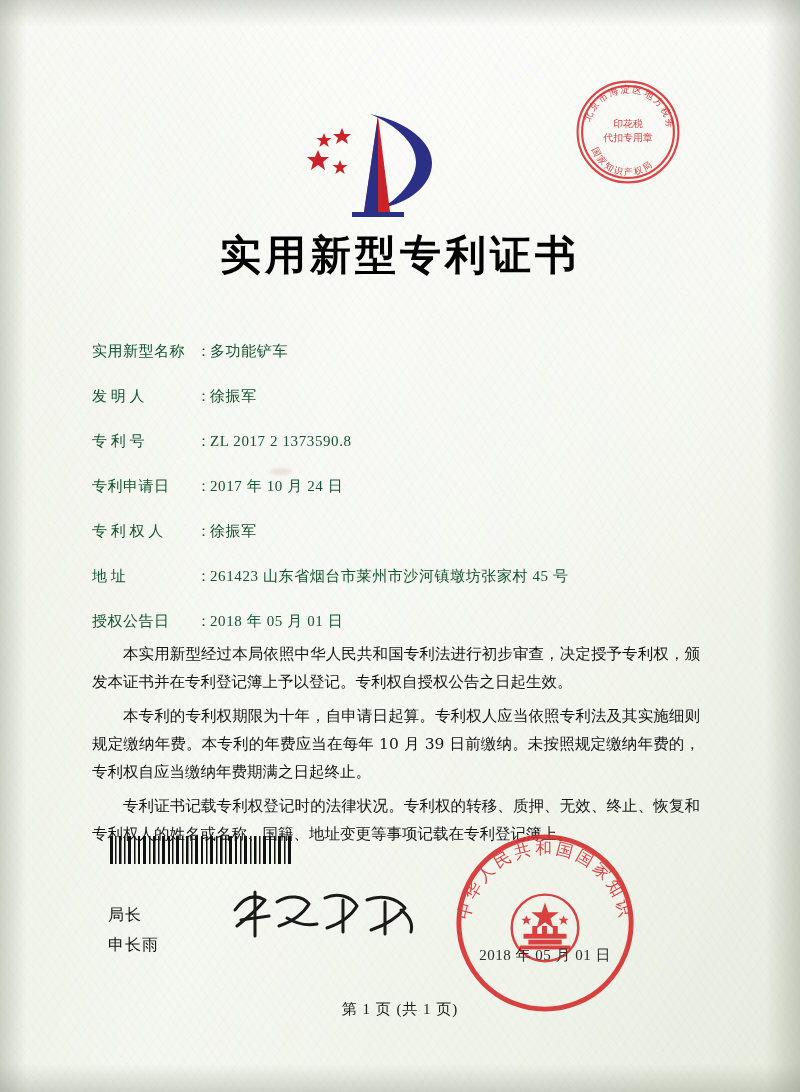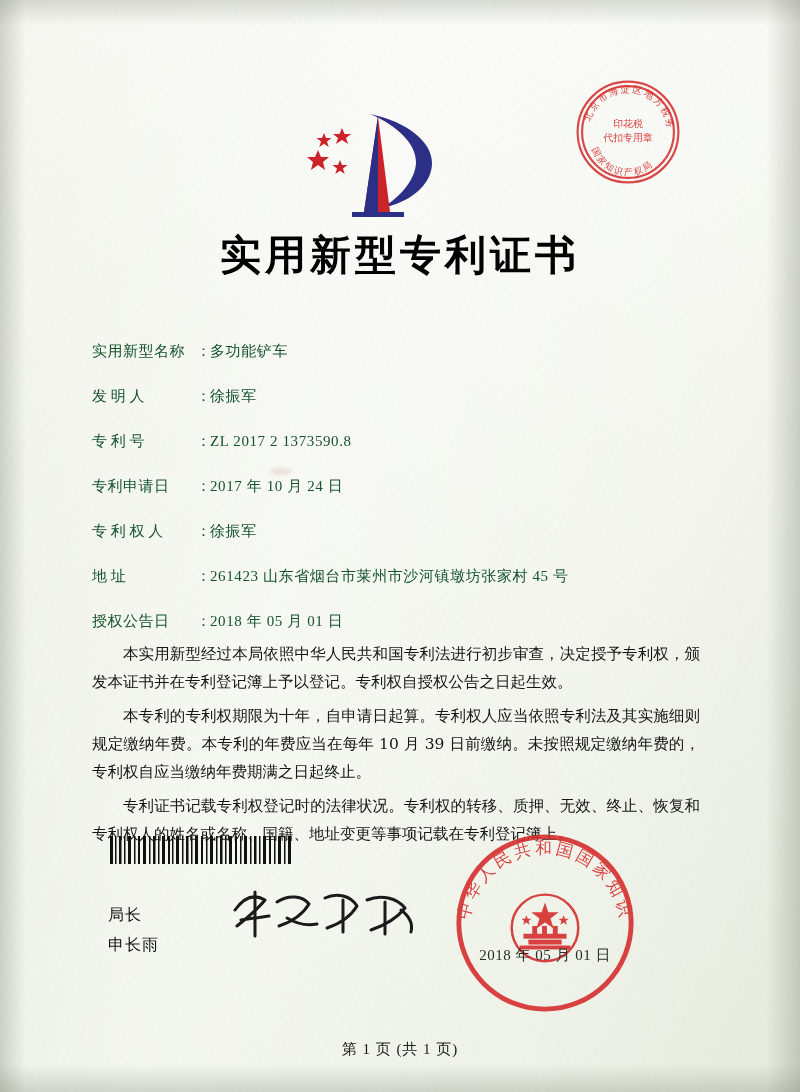--- a/index.html
+++ b/index.html
@@ -186,21 +186,20 @@
   }
   .page-footer {
     position: absolute;
     left: 0;
     right: 0;
     top: 1000px;
     text-align: center;
     font-size: 15px;
     color: #1a1a1a;
     letter-spacing: 1px;
-    margin-top: 40px;
   }
   .smudge {
     position: absolute;
     background: rgba(190,120,120,0.18);
     border-radius: 50%;
     filter: blur(1.5px);
   }
 </style>
 </head>
 <body>

